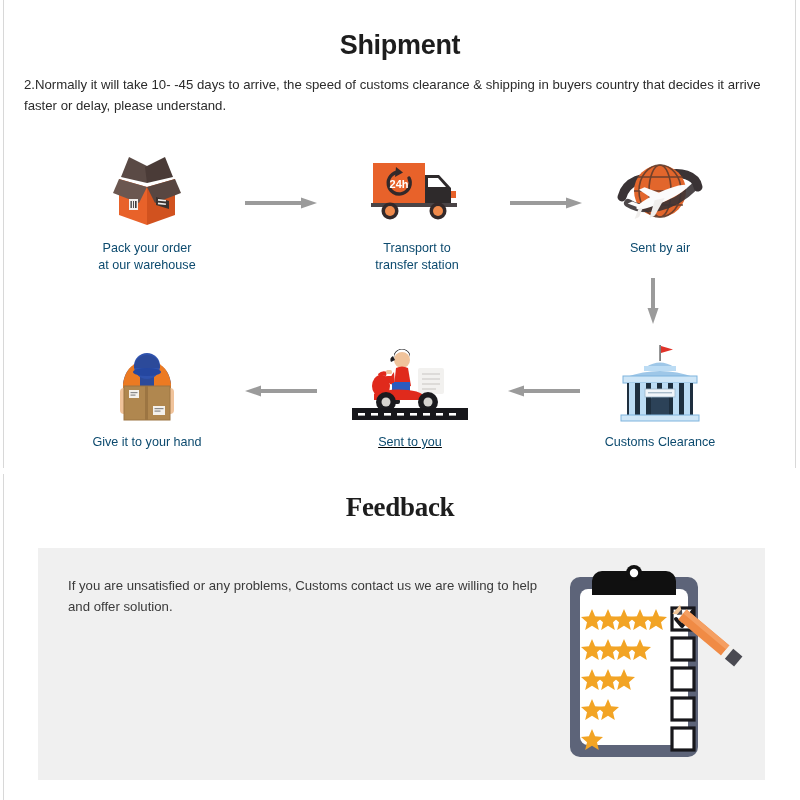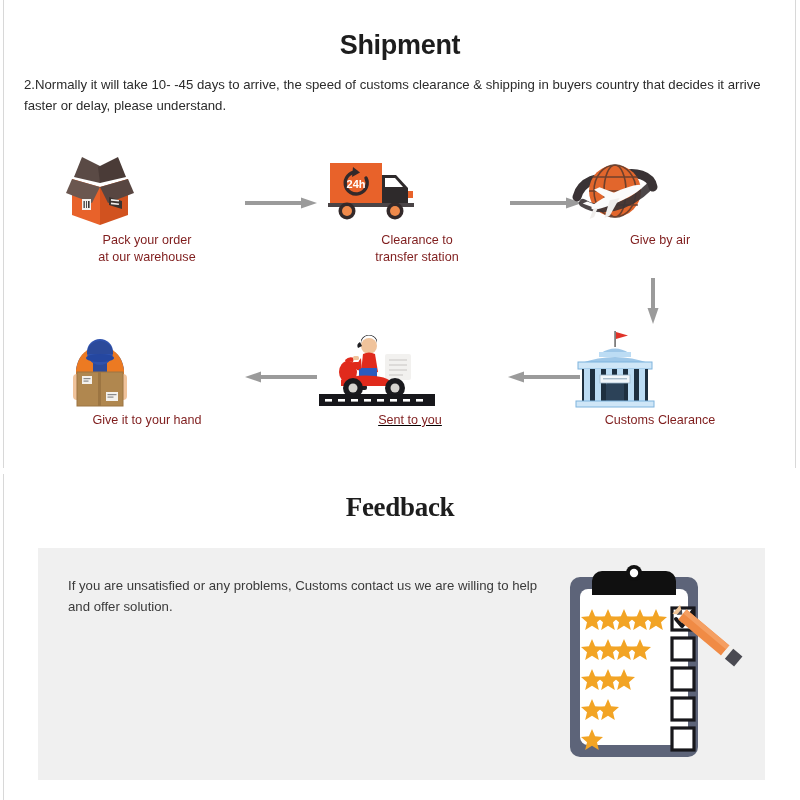--- a/index.html
+++ b/index.html
@@ -82,27 +82,27 @@
 
   .node {
     position: absolute;
     width: 190px;
     text-align: center;
   }
   .node .art {
     height: 78px;
     display: flex;
     align-items: center;
-    justify-content: flex-start;
+    justify-content: center;
   }
   .node .caption {
-    margin-top: 2px;
+    margin-top: 10px;
     font-size: 12.6px;
     line-height: 17px;
-    color: #7f1d1d;
+    color: #0c4a6e;
   }
 
   
   .arrow-h {
     position: absolute;
     width: 72px;
     height: 14px;
   }
   .arrow-v {
     position: absolute;
@@ -206,21 +206,21 @@
 
           <rect x="6" y="48" width="86" height="4" fill="#4a4446"></rect>
 
           <circle cx="25" cy="56" r="8.5" fill="#33292a"></circle>
           <circle cx="25" cy="56" r="5" fill="#f08a4b"></circle>
           <circle cx="73" cy="56" r="8.5" fill="#33292a"></circle>
           <circle cx="73" cy="56" r="5" fill="#f08a4b"></circle>
         </svg>
       </div>
       <div class="caption">
-        <div>Clearance to</div>
+        <div>Transport to</div>
         <div>transfer station</div>
       </div>
     </div>
 
     <div class="arrow-h" style="left:510px; top:44px;">
       <svg width="72" height="14" viewBox="0 0 72 14">
         <rect x="0" y="5" width="56" height="4" fill="#9b9b9b"></rect>
         <polygon points="56,1.5 72,7 56,12.5" fill="#9b9b9b"></polygon>
       </svg>
     </div>
@@ -246,33 +246,33 @@
           <g transform="rotate(-24 52 44)">
             <ellipse cx="52" cy="44" rx="28" ry="5.2" fill="#fbfbfb"></ellipse>
             <polygon points="44,44 34,28 40,28 54,42" fill="#fbfbfb"></polygon>
             <polygon points="44,44 32,58 38,58 54,46" fill="#f0eeec"></polygon>
             <polygon points="26,44 18,36 23,36 30,43" fill="#fbfbfb"></polygon>
             <polygon points="26,45 18,53 23,53 30,46" fill="#f0eeec"></polygon>
           </g>
         </svg>
       </div>
       <div class="caption">
-        <div>Give by air</div>
+        <div>Sent by air</div>
       </div>
     </div>
   </div>
 
   <div class="arrow-v" style="left:646px; top:278px;">
     <svg width="14" height="46" viewBox="0 0 14 46">
       <rect x="5" y="0" width="4" height="32" fill="#9b9b9b"></rect>
       <polygon points="1.5,30 12.5,30 7,46" fill="#9b9b9b"></polygon>
     </svg>
   </div>
 
-  <div class="flow-row" style="top:332px;padding-left:8px;">
+  <div class="flow-row" style="top:346px;padding-left:8px;">
 
     <div class="node" style="left:52px;">
       <div class="art">
         <svg width="96" height="86" viewBox="0 0 96 86">
 
           <path d="M24 42 C26 26 36 20 48 20 C60 20 70 26 72 42 L72 58 L24 58 Z" fill="#2c4a9a"></path>
           <path d="M24 42 C26 28 33 22 41 20 L41 58 L24 58 Z" fill="#ec7a22"></path>
           <path d="M72 42 C70 28 63 22 55 20 L55 58 L72 58 Z" fill="#ec7a22"></path>
 
           <ellipse cx="48" cy="24" rx="13" ry="13" fill="#2f52ad"></ellipse>

